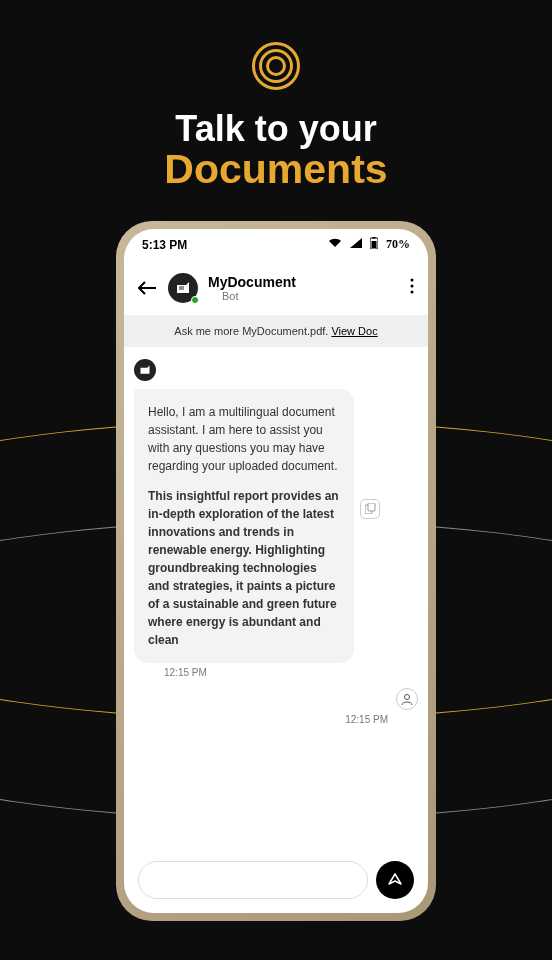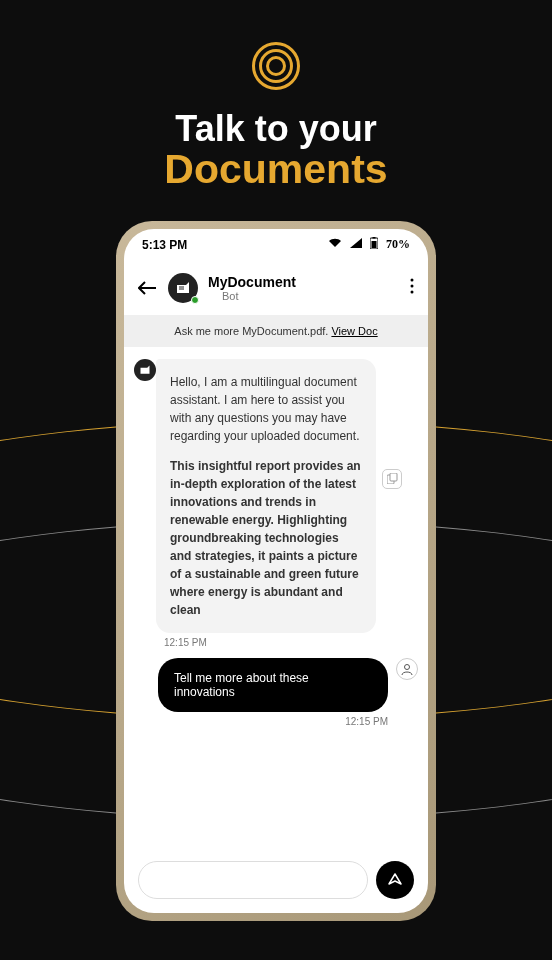--- a/index.html
+++ b/index.html
@@ -154,22 +154,23 @@
       color: #000;
     }
     
     .chat-body {
       flex: 1;
       padding: 12px 10px 0;
       overflow: hidden;
     }
     .msg-row {
       display: flex;
-      gap: 0;
+      gap: 8px;
       margin-bottom: 4px;
+      flex-direction: column;
     }
     .msg-avatar-small {
       width: 22px; height: 22px;
       border-radius: 50%;
       background: #222;
       display: flex;
       align-items: center;
       justify-content: center;
       flex-shrink: 0;
     }
@@ -349,21 +350,20 @@
             <svg width="11" height="11" viewBox="0 0 11 11">
                 <rect x="0" y="2" width="7" height="9" rx="1" fill="none" stroke="#999"></rect>
                 <rect x="3" y="0" width="7" height="8" rx="1" fill="#fff" stroke="#999"></rect>
               </svg>
           </div>
         </div>
       </div>
       <div class="timestamp">12:15 PM</div>
 
       <div class="user-row">
-        <div class="user-bubble">Tell me more about these innovations</div>
         <div class="user-avatar">
           <svg width="12" height="12" viewBox="0 0 12 12">
               <circle cx="6" cy="4" r="2.5" fill="none" stroke="#555"></circle>
               <path d="M1 12C1 8 11 8 11 12" fill="none" stroke="#555"></path>
             </svg>
         </div>
       </div>
       <div class="timestamp-right">12:15 PM</div>
     </div>
 

